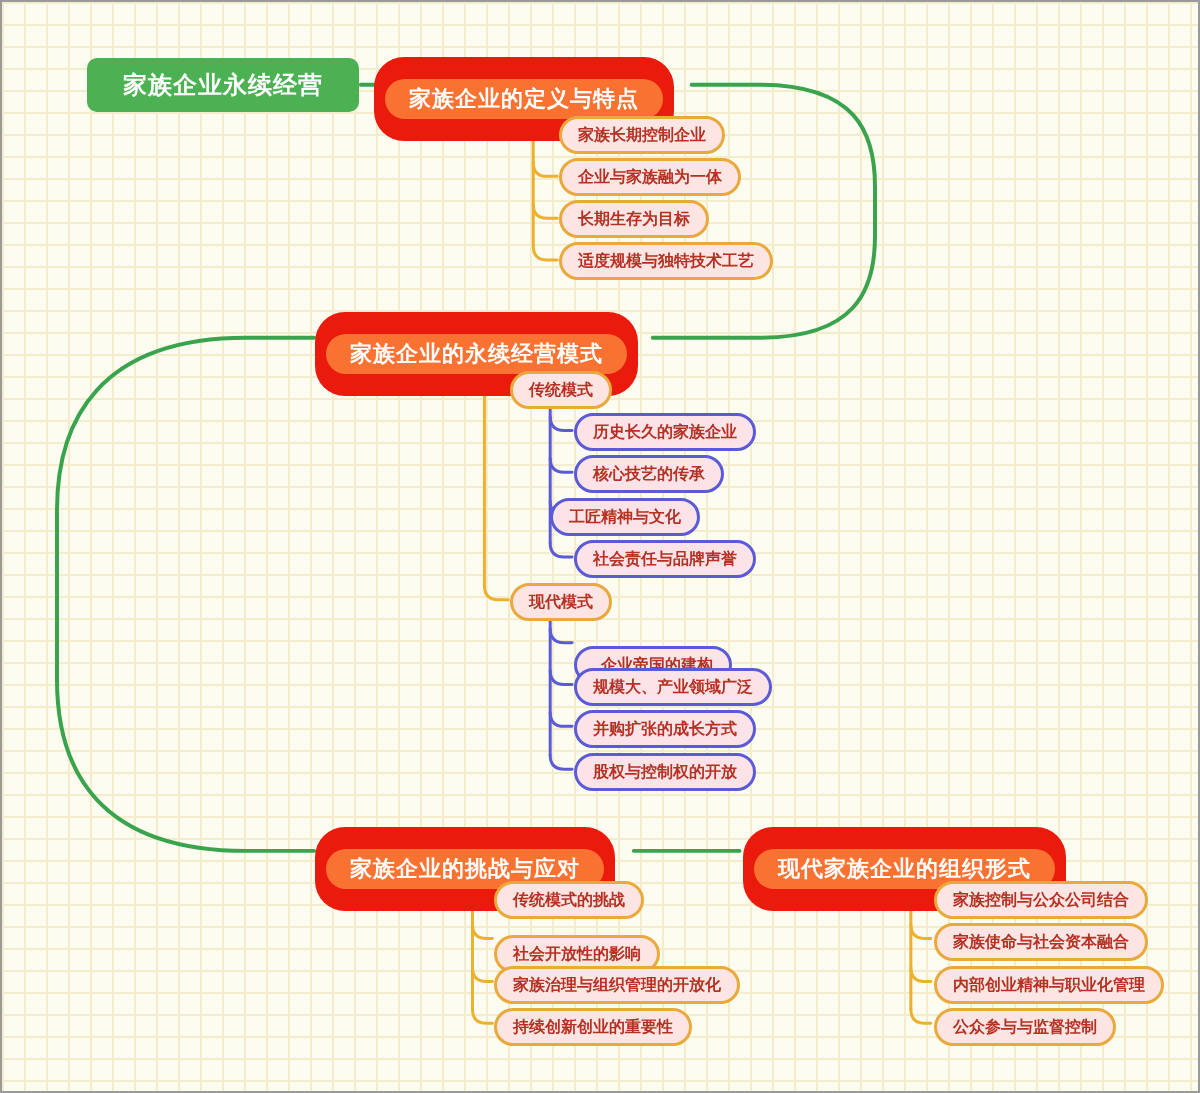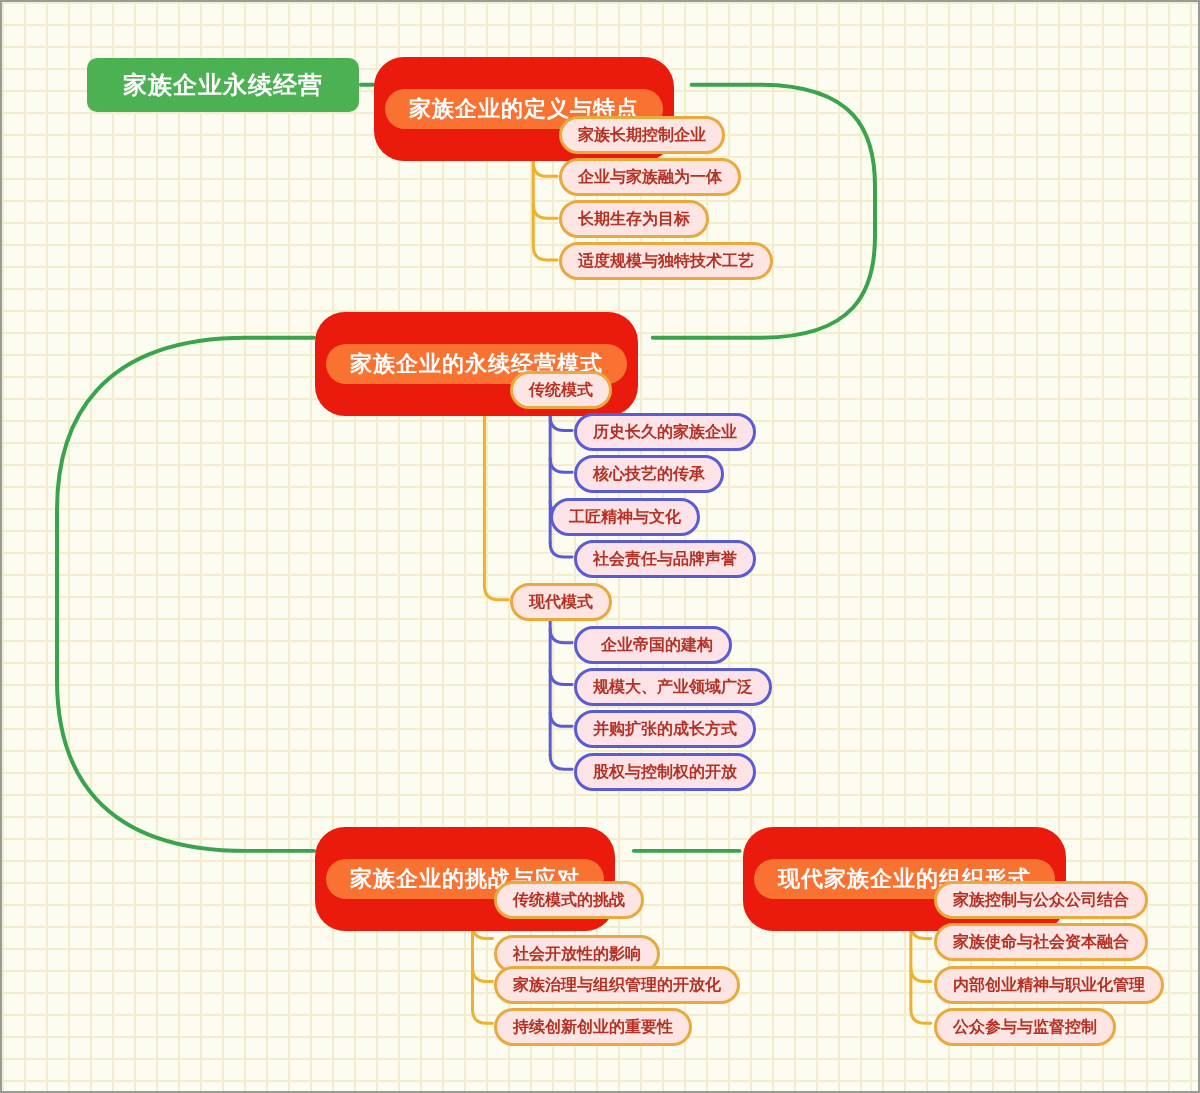--- a/index.html
+++ b/index.html
@@ -22,21 +22,21 @@
   .link-purple{stroke:#5b5bd8;stroke-width:3;fill:none;stroke-linecap:round;}
   .node{position:absolute;display:inline-flex;align-items:center;justify-content:center;white-space:nowrap;cursor:default;}
   .root-node{
     left:85px;top:56px;height:54px;
     padding:0 36px;border-radius:10px;
     background:#4cb153;color:#ffffff;
     font-size:24px;font-weight:bold;letter-spacing:1px;
   }
   .topic{
     height:72px;border-radius:30px;
-    background:#ea1b0c;padding:16px 11px;
+    background:#ea1b0c;padding:6px 11px;
   }
   .topic-inner{
     display:inline-flex;align-items:center;justify-content:center;
     height:40px;border-radius:21px;
     background:#f97232;padding:0 24px;
     color:#ffffff;font-size:22px;font-weight:bold;letter-spacing:1px;
     white-space:nowrap;
   }
   .node-l2{
     height:38px;box-sizing:border-box;
@@ -111,21 +111,21 @@
   <div class="node topic" style="left:313px;top:310px;">
     <span class="topic-inner">家族企业的永续经营模式</span>
   </div>
   <div class="node node-l2" style="left:508px;top:369px;">传统模式</div>
   <div class="node node-l3" style="left:572px;top:411px;">历史长久的家族企业</div>
   <div class="node node-l3" style="left:572px;top:453px;">核心技艺的传承</div>
   <div class="node node-l3" style="left:548px;top:496px;">工匠精神与文化</div>
   <div class="node node-l3" style="left:572px;top:538px;">社会责任与品牌声誉</div>
 
   <div class="node node-l2" style="left:508px;top:581px;">现代模式</div>
-  <div class="node node-l3" style="left:572px;top:624px;padding-left:24px;">企业帝国的建构</div>
+  <div class="node node-l3" style="left:572px;top:644px;padding-left:24px;">企业帝国的建构</div>
   <div class="node node-l3" style="left:572px;top:666px;">规模大、产业领域广泛</div>
   <div class="node node-l3" style="left:572px;top:708px;">并购扩张的成长方式</div>
   <div class="node node-l3" style="left:572px;top:751px;">股权与控制权的开放</div>
 
   <div class="node topic" style="left:313px;top:825px;">
     <span class="topic-inner">家族企业的挑战与应对</span>
   </div>
   <div class="node node-l2" style="left:492px;top:879px;">传统模式的挑战</div>
   <div class="node node-l2" style="left:492px;top:921px;margin-top:12px;">社会开放性的影响</div>
   <div class="node node-l2" style="left:492px;top:964px;">家族治理与组织管理的开放化</div>

